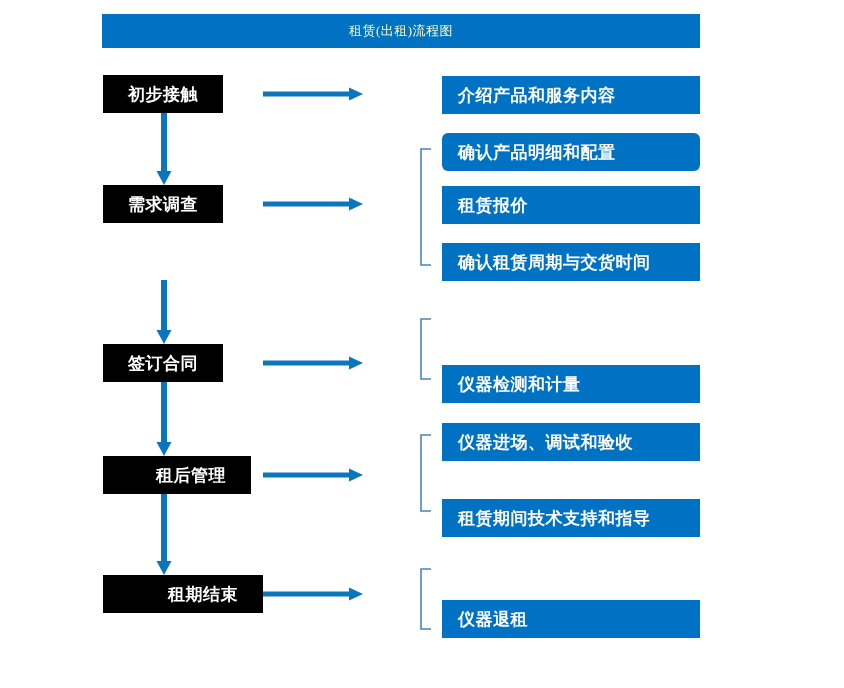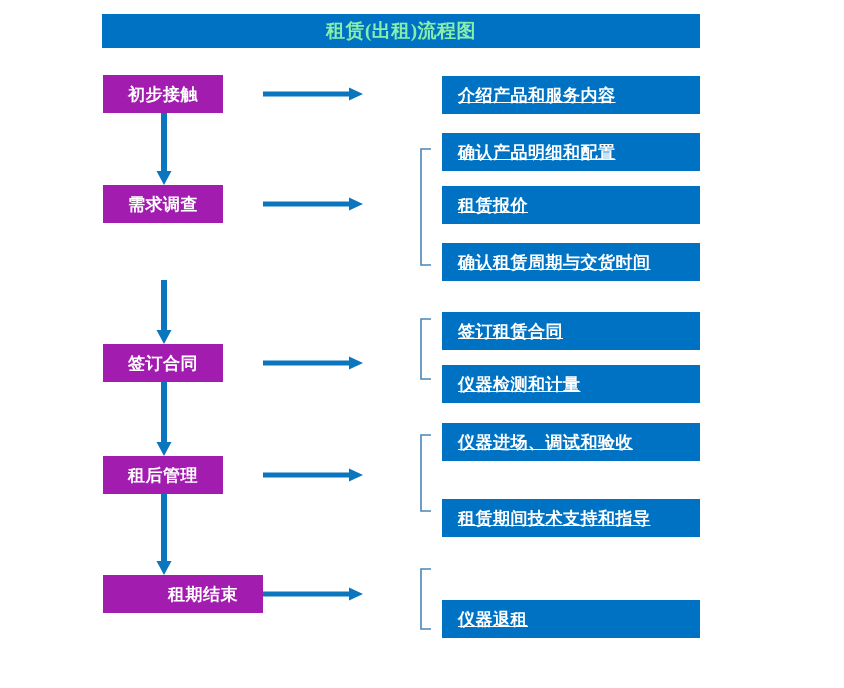--- a/index.html
+++ b/index.html
@@ -20,36 +20,36 @@
   }
 
   
   .title-bar {
     position: absolute;
     left: 102px;
     top: 14px;
     width: 598px;
     height: 34px;
     background: #0072C3;
-    color: #86efac;
-    font-size: 19px;
-    font-weight: bold;
+    color: #fef9c3;
+    font-size: 13px;
+    font-weight: normal;
     display: flex;
     align-items: center;
     justify-content: center;
     letter-spacing: 0.5px;
   }
 
   
   .stage-box {
     position: absolute;
     left: 103px;
     width: 120px;
     height: 38px;
-    background: #a21caf;
+    background: #000000;
     color: #ffffff;
     font-size: 17px;
     font-weight: bold;
     display: flex;
     align-items: center;
     justify-content: center;
     letter-spacing: 0.5px;
   }
 
   
@@ -61,21 +61,20 @@
     background: #0072C3;
     color: #ffffff;
     font-size: 17px;
     font-weight: bold;
     display: flex;
     align-items: center;
     justify-content: flex-start;
     padding-left: 16px;
     box-sizing: border-box;
     letter-spacing: 0.5px;
-    text-decoration: underline;
   }
 
   
   .arrow-right {
     position: absolute;
     left: 263px;
     width: 100px;
     height: 18px;
   }
   .arrow-down {
@@ -99,21 +98,21 @@
 <div id="flowchart">
 
   <div class="title-bar">租赁(出租)流程图</div>
 
   <div class="stage-box" style="top:75px;">初步接触</div>
 
   <div class="stage-box" style="top:185px;">需求调查</div>
 
   <div class="stage-box" style="top:344px;font-family:Liberation Mono, monospace;">签订合同</div>
 
-  <div class="stage-box" style="top:456px;">租后管理</div>
+  <div class="stage-box" style="top:456px;padding-left:28px;">租后管理</div>
 
   <div class="stage-box" style="top:575px;padding-left:40px;">租期结束</div>
 
   <div class="arrow-down" style="top:113px; height:72px;">
     <svg class="arrow-svg" width="20" height="72" viewBox="0 0 20 72">
       <rect x="7" y="0" width="6" height="59" fill="#0B76BE"></rect>
       <polygon points="10,72 2.5,58 17.5,58" fill="#0B76BE"></polygon>
     </svg>
   </div>
 
@@ -192,27 +191,26 @@
   </div>
 
   <div class="bracket" style="top:568px; height:62px;">
     <svg width="14" height="62" viewBox="0 0 14 62">
       <path d="M13 1 L3 1 L3 61 L13 61" fill="none" stroke="#4A86B8" stroke-width="1.6"></path>
     </svg>
   </div>
 
   <div class="detail-box" style="top:76px;">介绍产品和服务内容</div>
 
-  <div class="detail-box" style="top:133px;">确认产品明细和配置</div>
+  <div class="detail-box" style="top:133px;border-radius:6px;">确认产品明细和配置</div>
 
   <div class="detail-box" style="top:186px;">租赁报价</div>
 
   <div class="detail-box" style="top:243px;">确认租赁周期与交货时间</div>
 
-  <div class="detail-box" style="top:312px;">签订租赁合同</div>
 
   <div class="detail-box" style="top:365px;">仪器检测和计量</div>
 
   <div class="detail-box" style="top:423px;">仪器进场、调试和验收</div>
 
   <div class="detail-box" style="top:490px;margin-top:9px;">租赁期间技术支持和指导</div>
 
   <div class="detail-box" style="top:560px;margin-top:40px;">仪器退租</div>
 
 

